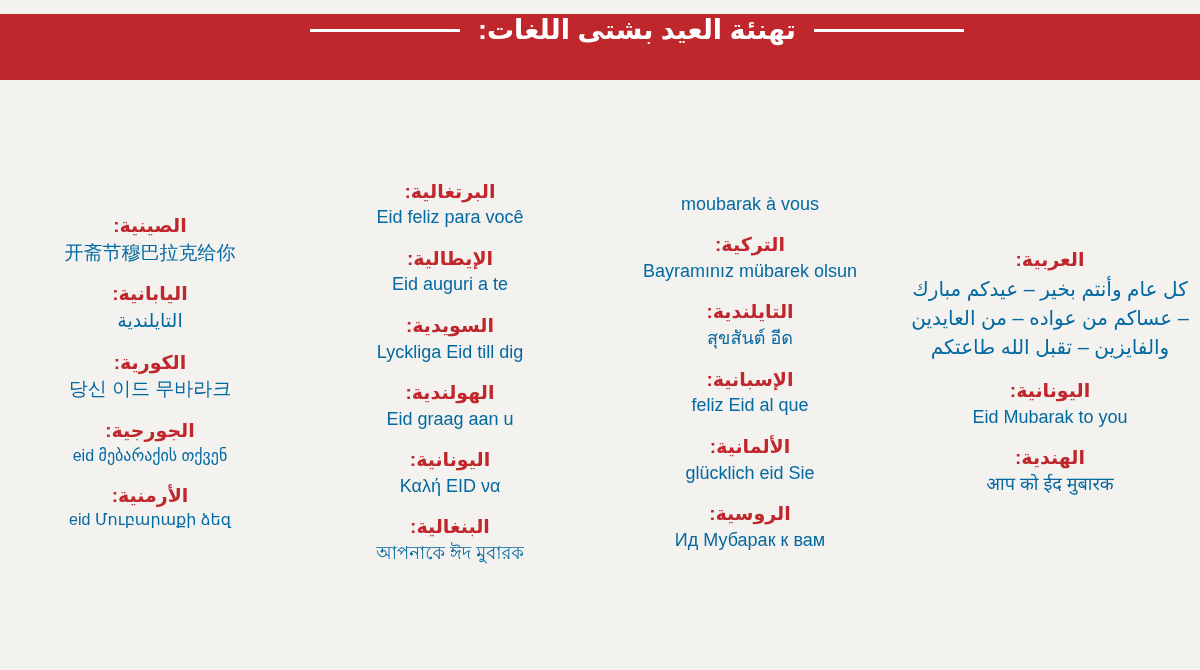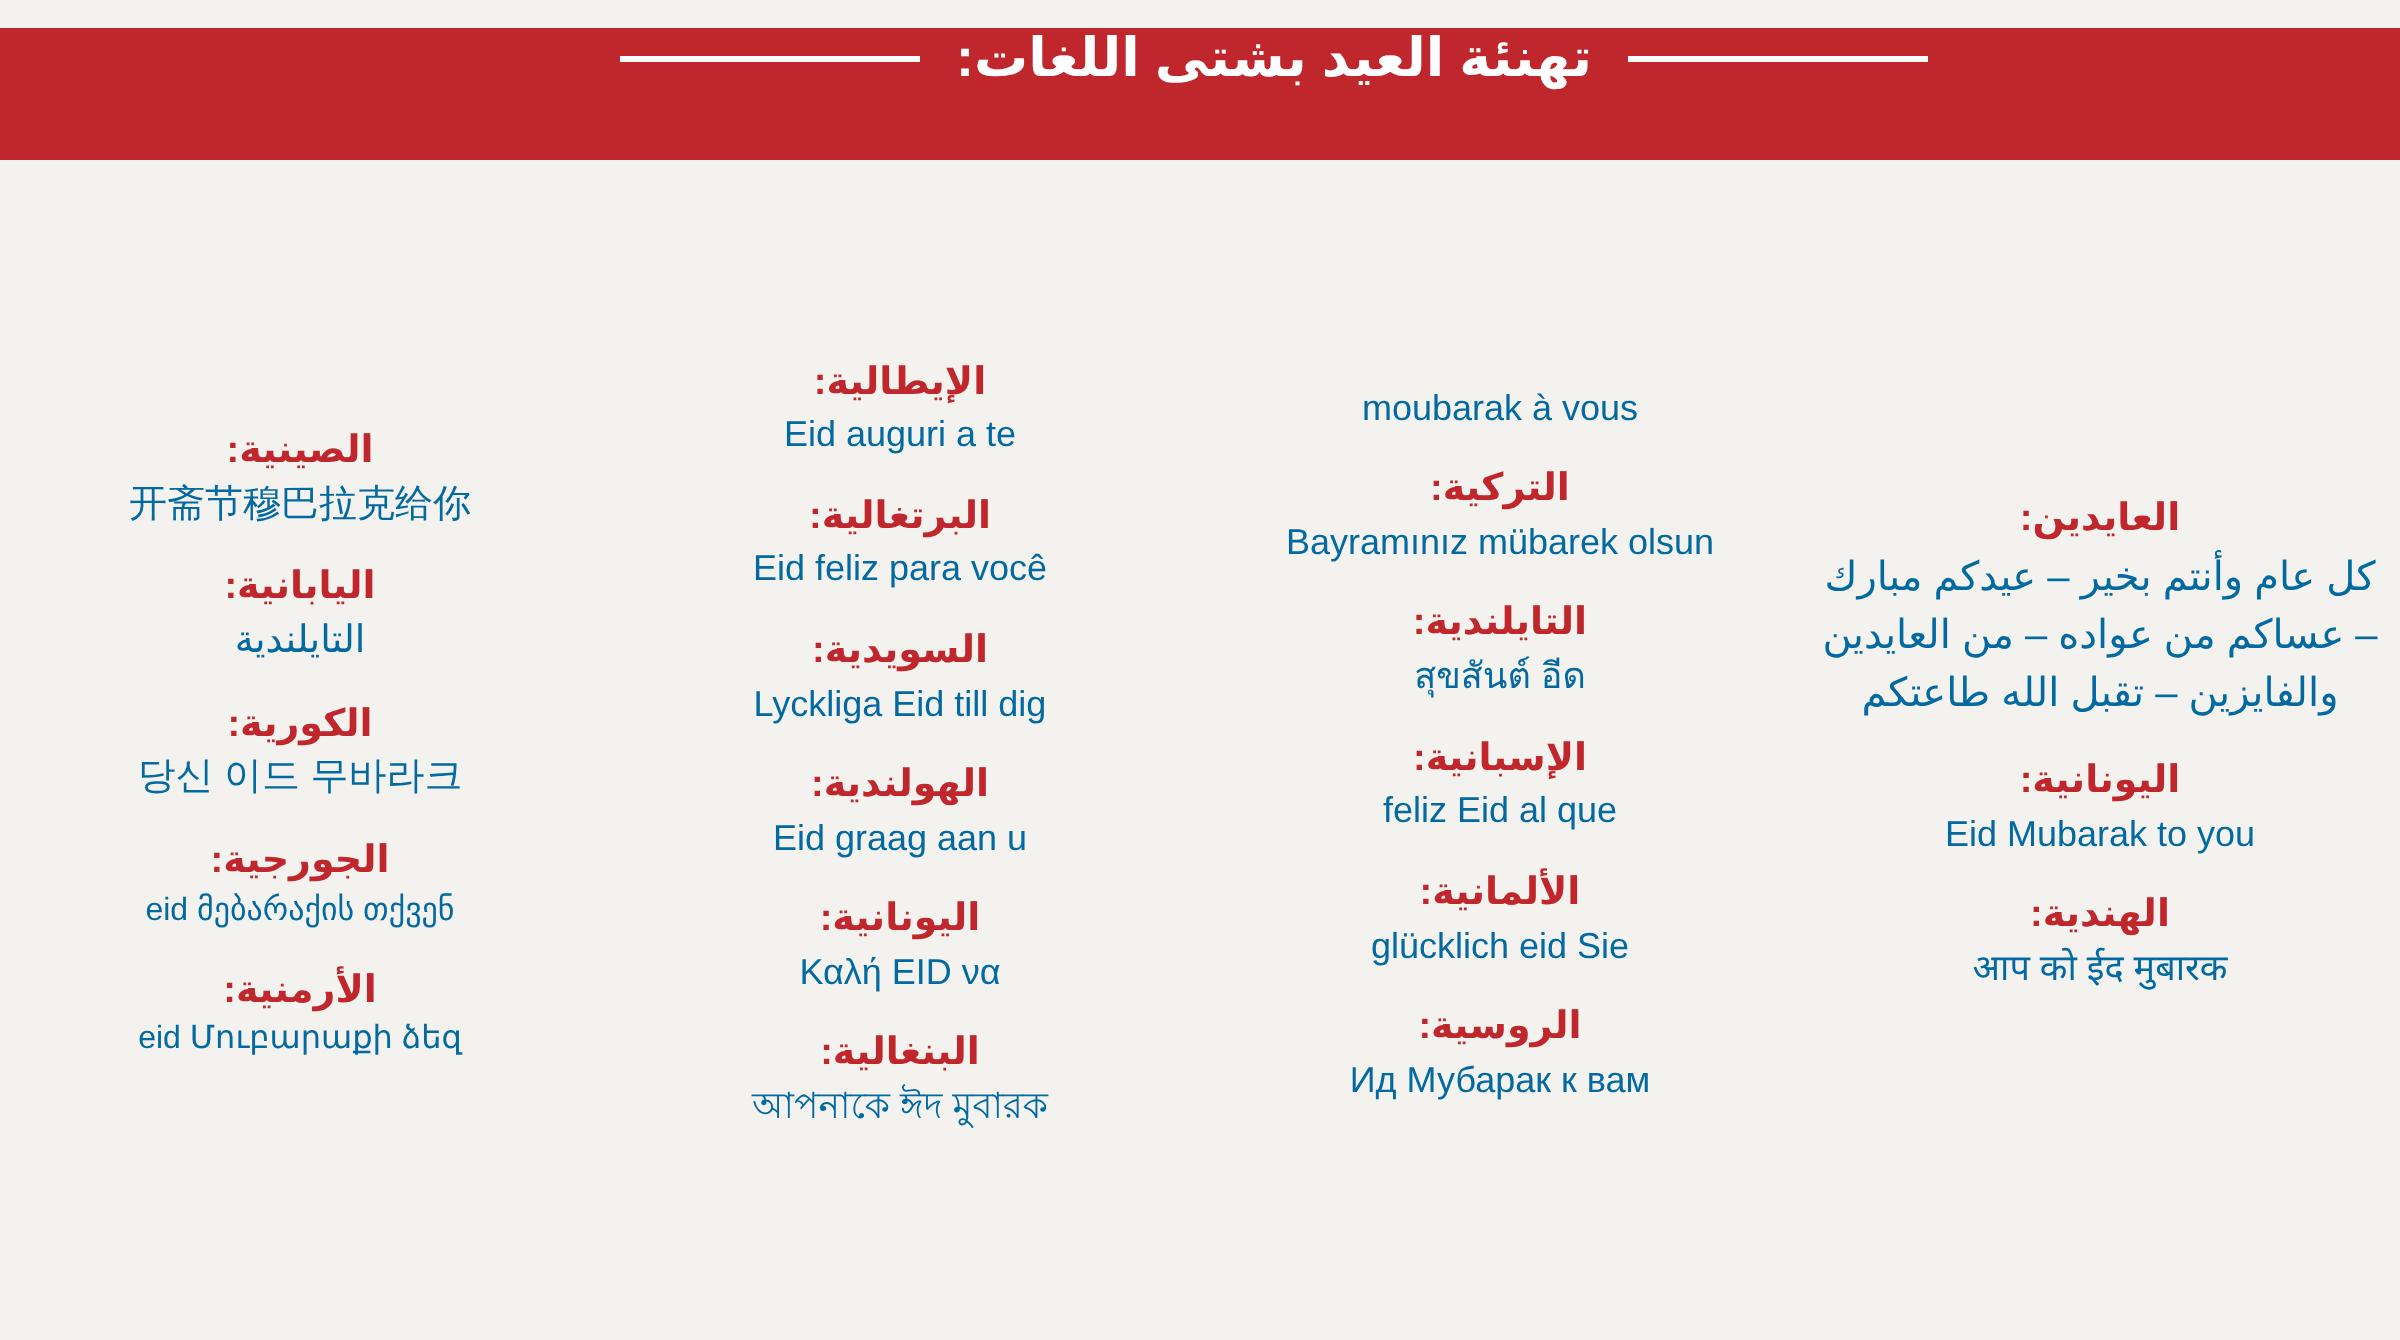--- a/index.html
+++ b/index.html
@@ -115,21 +115,21 @@
       <div class="rule"></div>
       <div class="header-title">تهنئة العيد بشتى اللغات:</div>
       <div class="rule"></div>
     </div>
   </div>
 
   <div class="columns">
 
     <div class="column">
       <div class="entry">
-        <div class="lang-name">العايدين:</div>
+        <div class="lang-name">العربية:</div>
         <div class="greeting rtl-text">كل عام وأنتم بخير – عيدكم مبارك – عساكم من عواده – من العايدين والفايزين – تقبل الله طاعتكم</div>
       </div>
       <div class="entry">
         <div class="lang-name">اليونانية:</div>
         <div class="greeting">Eid Mubarak to you</div>
       </div>
       <div class="entry">
         <div class="lang-name">الهندية:</div>
         <div class="greeting">आप को ईद मुबारक</div>
       </div>
@@ -156,28 +156,28 @@
         <div class="greeting">glücklich eid Sie</div>
       </div>
       <div class="entry">
         <div class="lang-name">الروسية:</div>
         <div class="greeting">Ид Мубарак к вам</div>
       </div>
     </div>
 
     <div class="column">
       <div class="entry">
+        <div class="lang-name">البرتغالية:</div>
+        <div class="greeting">Eid feliz para você</div>
+      </div>
+      <div class="entry">
         <div class="lang-name">الإيطالية:</div>
         <div class="greeting">Eid auguri a te</div>
       </div>
       <div class="entry">
-        <div class="lang-name">البرتغالية:</div>
-        <div class="greeting">Eid feliz para você</div>
-      </div>
-      <div class="entry">
         <div class="lang-name">السويدية:</div>
         <div class="greeting">Lyckliga Eid till dig</div>
       </div>
       <div class="entry">
         <div class="lang-name">الهولندية:</div>
         <div class="greeting">Eid graag aan u</div>
       </div>
       <div class="entry">
         <div class="lang-name">اليونانية:</div>
         <div class="greeting">Καλή EID να</div>

